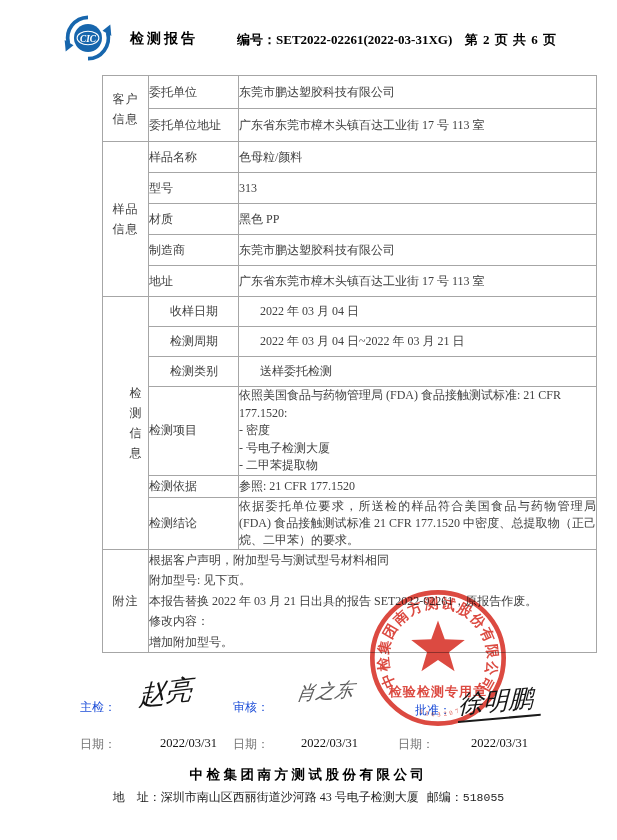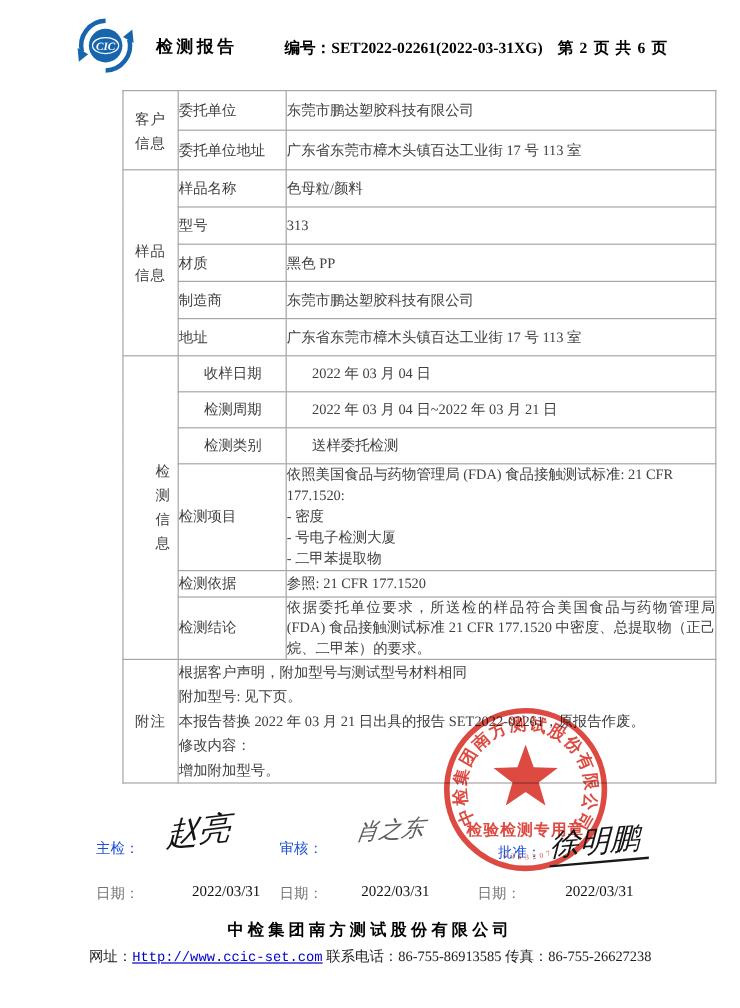--- a/index.html
+++ b/index.html
@@ -195,19 +195,17 @@
     </text>
   </svg>
 
   <div class="abs sig sig1">赵亮</div>
   <div class="abs sig sig2">肖之东</div>
   <div class="abs sig sig3">徐明鹏</div>
 
   <div class="footer">
     <div class="f-company">中检集团南方测试股份有限公司</div>
     <div class="f-line">
-      <span>网址：</span><a href="#" class="weblink mono">Http://www.ccic-set.com</a>
-      <span>联系电话：</span><span>86-755-86913585</span>
-      <span>传真：</span><span>86-755-26627238</span>
+      <span>地　址：</span><span>深圳市南山区西丽街道沙河路 43 号电子检测大厦</span><span class="sep"></span><span>邮编：</span><span class="mono">518055</span>
     </div>
   </div>
 
 </div>
 
 </body></html>

